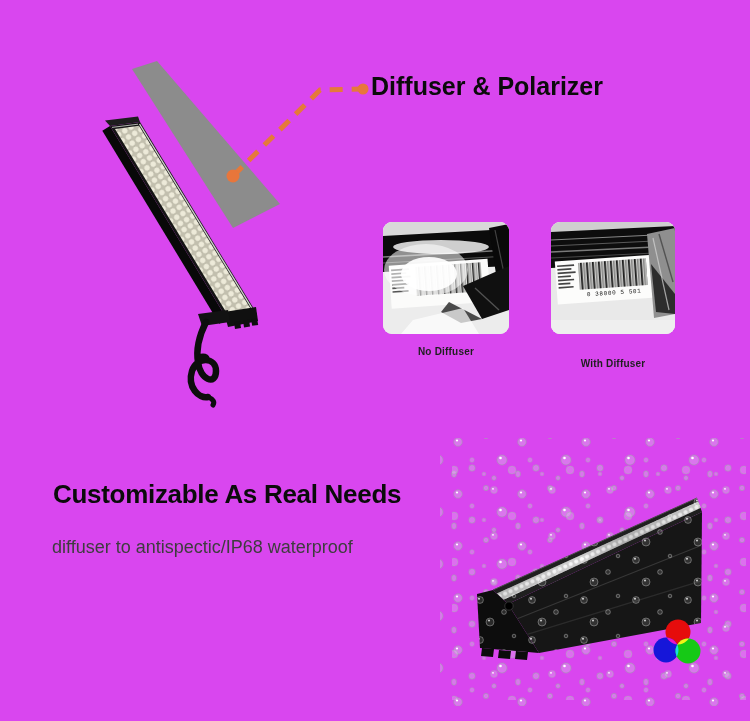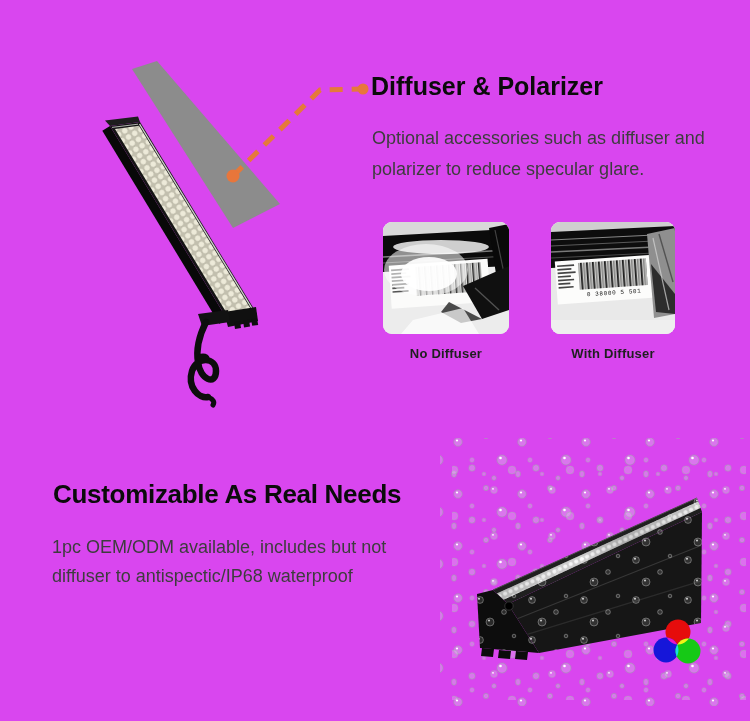--- a/index.html
+++ b/index.html
@@ -5,21 +5,21 @@
   html,body{margin:0;padding:0;background:#fff;}
   .canvas{position:relative;width:750px;height:721px;background:#d946ef;overflow:hidden;
           font-family:"Liberation Sans",sans-serif;}
   .abs{position:absolute;}
   .h1{font-size:25px;font-weight:800;color:#0b0b0b;letter-spacing:0px;white-space:nowrap;}
   .h2{font-size:26px;font-weight:800;color:#0b0b0b;letter-spacing:-0.3px;white-space:nowrap;}
   .para{font-size:18px;color:#3d3d3d;}
   .para div{white-space:nowrap;}
   .p1 div{line-height:31px;}
   .p2 div{line-height:29px;}
-  .caption{font-size:13px;font-weight:700;color:#1f1f1f;text-align:center;letter-spacing:.2px;}
+  .caption{font-size:10px;font-weight:700;color:#1f1f1f;text-align:center;letter-spacing:.2px;}
   .photo{border-radius:9px;overflow:hidden;background:#ededed;}
   svg{display:block;}
 </style>
 </head>
 <body>
 
 <div class="canvas">
 
   <svg class="abs" style="left:0;top:0" width="750" height="430" viewBox="0 0 750 430">
     <defs>
@@ -61,24 +61,20 @@
 
     <g>
       <polyline points="233,176 320,90 361,89" fill="none" stroke="#E5793A" stroke-width="5" stroke-dasharray="13 9"></polyline>
       <circle cx="233" cy="176" r="6.5" fill="#E8763B"></circle>
       <circle cx="363" cy="89" r="5.5" fill="#E8763B"></circle>
     </g>
   </svg>
 
   <div class="abs h1" style="left:371px;top:72px">Diffuser &amp; Polarizer</div>
 
-  <div class="abs para p1" style="left:372px;top:123px">
-    <div>Optional accessories such as diffuser and</div>
-    <div>polarizer to reduce specular glare.</div>
-  </div>
 
   <div class="abs photo" style="left:383px;top:222px;width:126px;height:112px">
     <svg width="126" height="112" viewBox="0 0 126 112">
       <defs>
         <pattern id="barsA" width="6" height="10" patternUnits="userSpaceOnUse">
           <rect width="6" height="10" fill="#f7f7f5"></rect>
           <rect x="0" width="1.6" height="10" fill="#262626"></rect>
           <rect x="2.6" width="0.7" height="10" fill="#262626" opacity="0.75"></rect>
           <rect x="4.2" width="1" height="10" fill="#262626" opacity="0.5"></rect>
         </pattern>
@@ -153,26 +149,25 @@
 
       <polygon points="96,12 124,6 124,92 103,96" fill="#8f8f8f"></polygon>
       <polygon points="100,42 124,72 124,92 105,90" fill="#1c1c1c" opacity="0.85"></polygon>
       <line x1="102" y1="16" x2="118" y2="88" stroke="#d6d6d6" stroke-width="1.2" opacity="0.7"></line>
       <line x1="108" y1="12" x2="122" y2="60" stroke="#3a3a3a" stroke-width="1.4" opacity="0.7"></line>
       <rect y="98" width="124" height="14" fill="#efefef"></rect>
     </svg>
   </div>
 
   <div class="abs caption" style="left:383px;top:346px;width:126px">No Diffuser</div>
-  <div class="abs caption" style="left:551px;top:346px;width:124px">With Diffuser</div>
+  <div class="abs caption" style="left:551px;top:358px;width:124px">With Diffuser</div>
 
   <div class="abs h2" style="left:53px;top:479px">Customizable As Real Needs</div>
 
   <div class="abs para p2" style="left:52px;top:533px">
-    <div>1pc OEM/ODM available, includes but not</div>
     <div>diffuser to antispectic/IP68 waterproof</div>
   </div>
 
   <svg class="abs" style="left:0;top:430px" width="750" height="291" viewBox="0 0 750 291">
     <defs>
       <pattern id="ledDots2" width="6" height="6" patternUnits="userSpaceOnUse" patternTransform="rotate(-24.3)">
         <rect width="6" height="6" fill="#9f9f9f"></rect>
         <circle cx="3" cy="3" r="2.1" fill="#f3f3f3"></circle>
       </pattern>
       <linearGradient id="sheen" gradientUnits="userSpaceOnUse" x1="500" y1="165" x2="700" y2="75">

